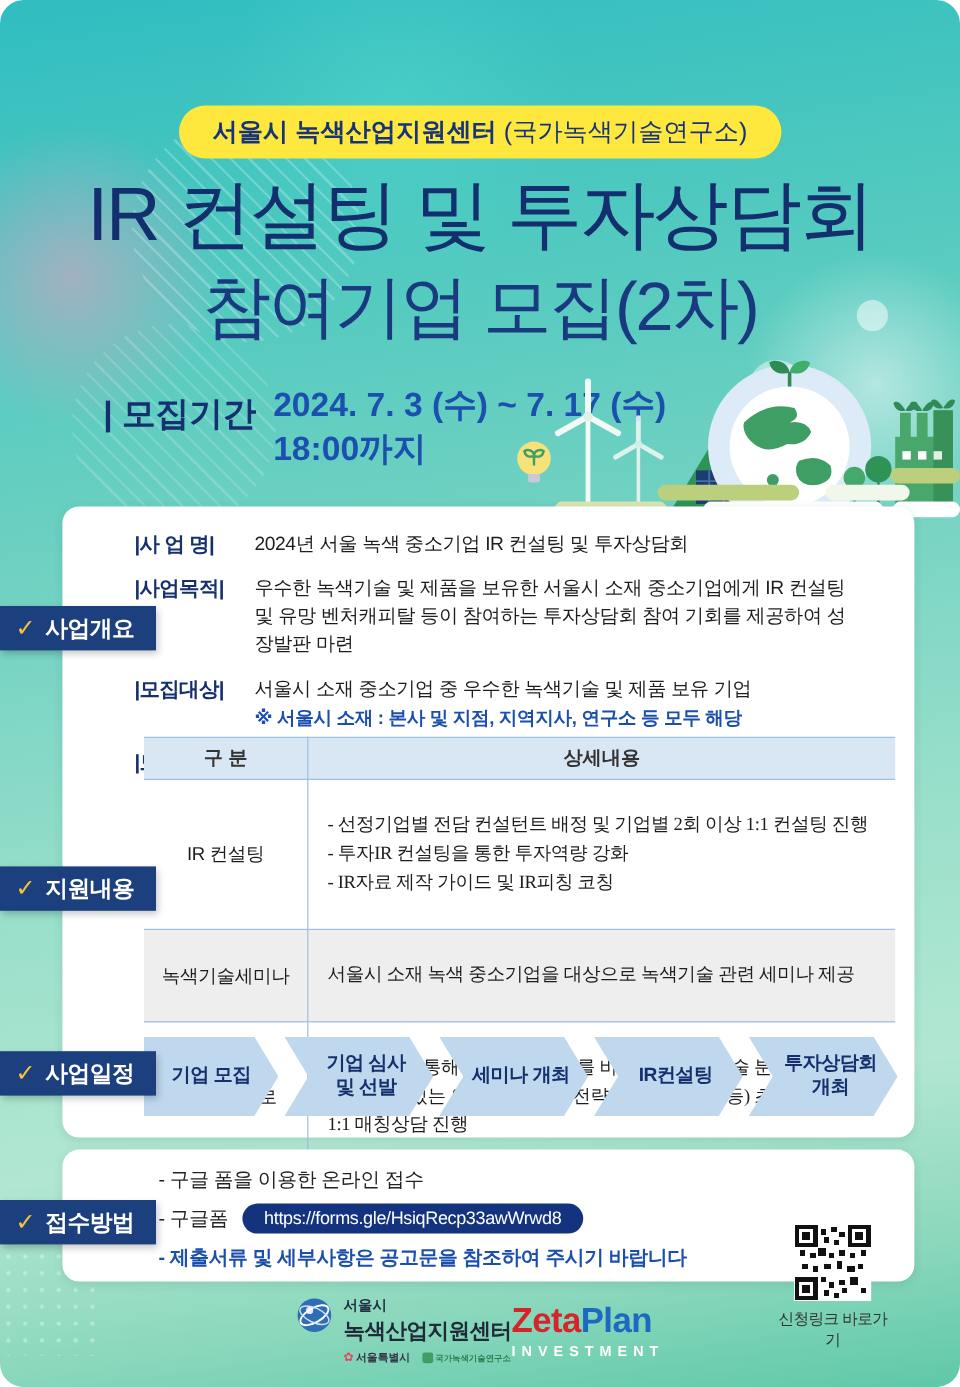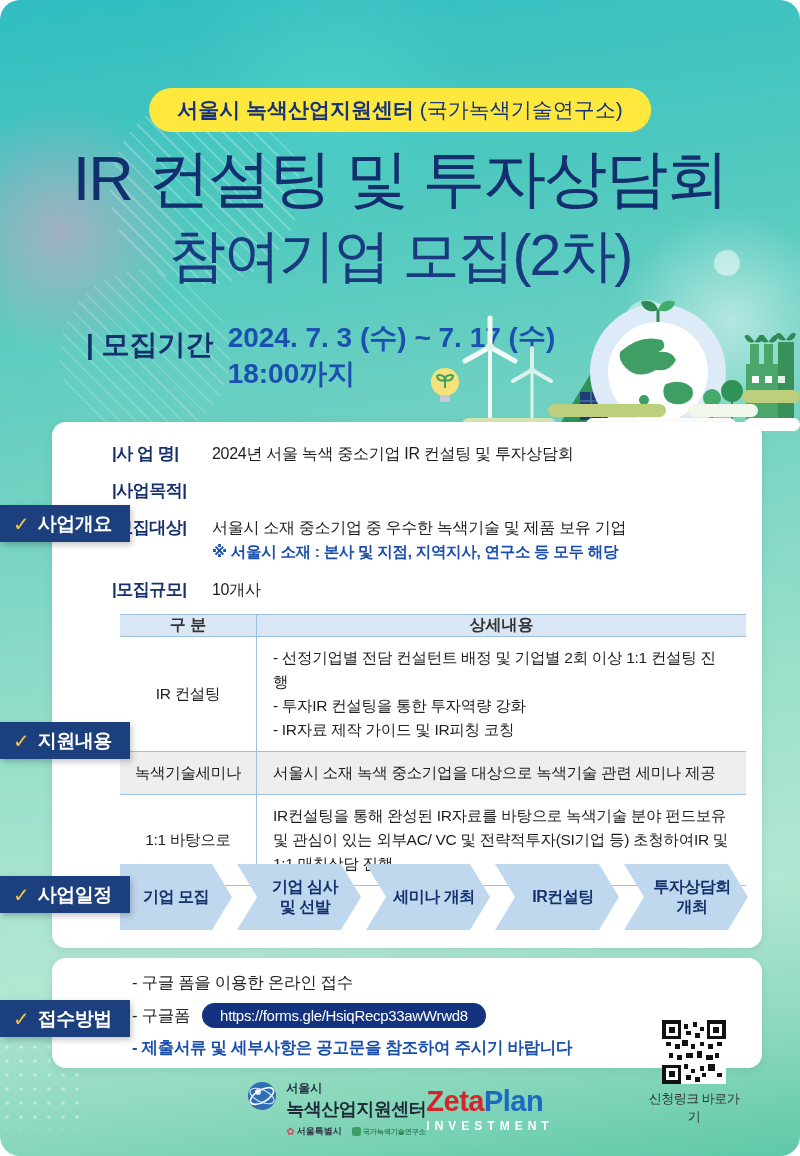--- a/index.html
+++ b/index.html
@@ -56,24 +56,24 @@
   .ov { position:absolute; left:112px; top:442px; width:600px; }
   .ov-row { display:flex; margin-bottom:14px; }
   .ov-label { width:100px; flex:0 0 100px; font-size:17px; font-weight:800; color:#16306e; letter-spacing:-.5px; }
   .ov-value { font-size:16px; color:#1d1d1d; line-height:1.45; letter-spacing:-.3px; }
   .ov-note { font-size:15.5px; color:#1b4fae; font-weight:700; margin-top:2px; letter-spacing:-.3px; }
 
   
   .table { position:absolute; left:120px; top:614px; width:626px;
     display:grid; grid-template-columns:136px 1fr; font-size:15.5px; color:#1d1d1d; }
   .tc { border-bottom:1.5px solid #9ebfdd; display:flex; align-items:center; }
-  .tc.head { background:#d9e6f4; height:23px; justify-content:center; font-weight:800; color:#333;
+  .tc.head { background:#d9e6f4; height:36px; justify-content:center; font-weight:800; color:#333;
     border-top:1.5px solid #9ebfdd; font-size:16px; }
   .tc.cat { justify-content:center; text-align:center; letter-spacing:-.3px; }
-  .tc.det { padding:9px 16px; line-height:1.55; letter-spacing:-.3px; }
+  .tc.det { padding:26px 16px; line-height:1.55; letter-spacing:-.3px;font-family:Liberation Serif, serif; }
   .tc.col2 { border-left:1.5px solid #9ebfdd; }
   .tc.gray { background:#eeeeee; }
   .pre { white-space:pre-line; }
 
   
   .steps { position:absolute; left:120px; top:864px; width:628px; height:66px; display:flex; gap:5px; }
   .step { flex:1; background:#bfd8ee; color:#16306e; font-size:16px; font-weight:700;
     display:flex; align-items:center; justify-content:center; text-align:center; line-height:1.25;
     letter-spacing:-.5px;
     clip-path:polygon(0 0,calc(100% - 20px) 0,100% 50%,calc(100% - 20px) 100%,0 100%,20px 50%); padding-left:12px; }
@@ -223,20 +223,21 @@
 
   <div class="card card1"></div>
 
   <div class="ov">
     <div class="ov-row">
       <div class="ov-label">|사 업 명|</div>
       <div class="ov-value">2024년 서울 녹색 중소기업 IR 컨설팅 및 투자상담회</div>
     </div>
     <div class="ov-row">
       <div class="ov-label">|사업목적|</div>
+      <div class="ov-value">우수한 녹색기술 및 제품을 보유한 서울시 소재 중소기업에게 IR 컨설팅 및 유망 벤처캐피탈 등이 참여하는 투자상담회 참여 기회를 제공하여 성장발판 마련</div>
     </div>
     <div class="ov-row">
       <div class="ov-label">|모집대상|</div>
       <div class="ov-value">
         <div>서울시 소재 중소기업 중 우수한 녹색기술 및 제품 보유 기업</div>
         <div class="ov-note">※ 서울시 소재 : 본사 및 지점, 지역지사, 연구소 등 모두 해당</div>
       </div>
     </div>
     <div class="ov-row">
       <div class="ov-label">|모집규모|</div>

